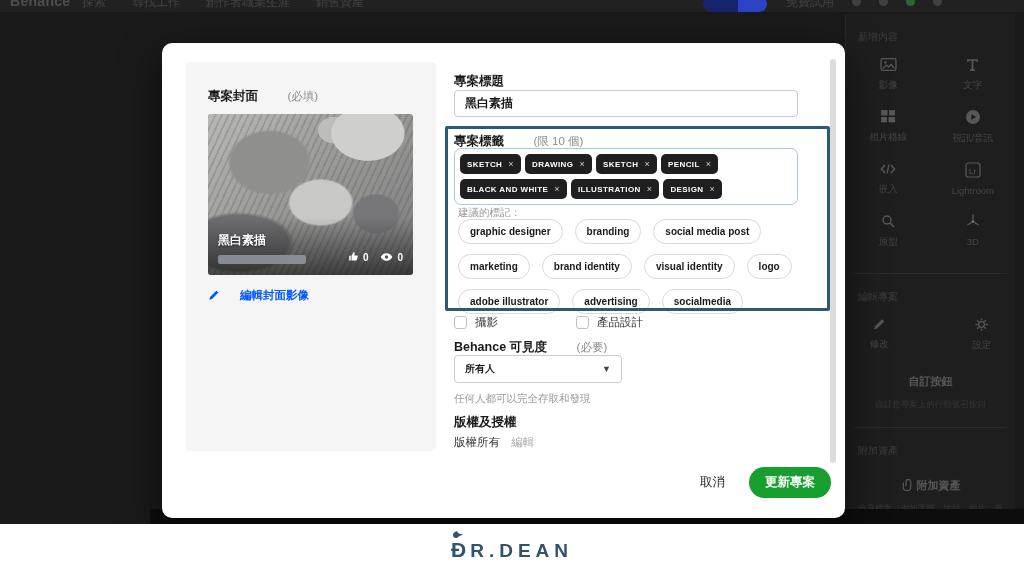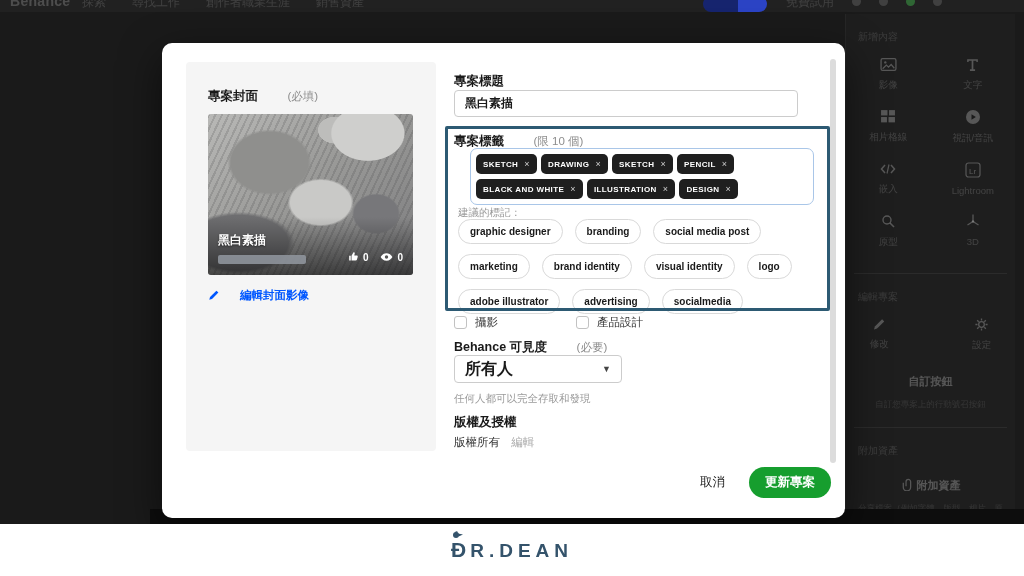--- a/index.html
+++ b/index.html
@@ -63,35 +63,35 @@
   #cover-stats .stat { display:flex; gap:4px; align-items:center; }
   #edit-cover { position:absolute; left:22px; top:226px; display:flex; gap:20px; align-items:center;
                 color:#0057ff; font-size:11.5px; font-weight:600; cursor:pointer; }
   #title-label { position:absolute; left:292px; top:30px; }
   #title-input { position:absolute; left:292px; top:47px; width:344px; height:27px; border:1px solid #ccc; border-radius:4px;
                  font-family:inherit; font-size:12px; font-weight:700; color:#191919; padding:0 10px; background:#fff; }
   #highlight-box { position:absolute; left:283px; top:83px; width:385px; height:185px;
                    border:3px solid #2d5a73; border-radius:2px; pointer-events:none; z-index:5; }
   #tags-label { position:absolute; left:292px; top:90px; }
   #tag-chips { position:absolute; left:292px; top:105px; width:344px; min-height:48px; border:1px solid #a9c6e8; border-radius:7px;
-               display:flex; flex-wrap:wrap; align-content:flex-start; gap:5px 4px; padding:5px; background:#fff;margin-left:16px; }
+               display:flex; flex-wrap:wrap; align-content:flex-start; gap:5px 4px; padding:5px; background:#fff; }
   .chip { display:inline-flex; align-items:center; gap:6px; background:#1f1f1f; color:#fff; border-radius:5px;
           font-size:8px; font-weight:700; letter-spacing:.4px; padding:5px 7px; cursor:pointer; }
   .chip .x { color:#cfcfcf; font-size:9px; font-weight:400; }
   #suggest-label { position:absolute; left:296px; top:163px; font-size:10.5px; color:#9a9a9a; }
   #suggested-pills { position:absolute; left:296px; top:176px; width:344px; display:flex; flex-wrap:wrap; gap:10px 12px; }
   .pill { border:1px solid #d9d9d9; border-radius:999px; background:#fff; padding:6px 11px;
           font-size:10px; font-weight:600; color:#191919; white-space:nowrap; cursor:pointer; }
   #category-row { position:absolute; left:292px; top:272px; display:flex; gap:78px; }
   .cat { display:flex; align-items:center; gap:8px; font-size:11.5px; color:#333; }
   .checkbox { width:13px; height:13px; border:1.5px solid #c2c2c2; border-radius:3px; background:#fff; cursor:pointer; }
   #vis-label { position:absolute; left:292px; top:296px; }
   #vis-select { position:absolute; left:292px; top:312px; width:168px; height:28px; border:1px solid #ccc; border-radius:4px;
                 display:flex; align-items:center; justify-content:space-between; padding:0 10px; cursor:pointer; background:#fff; }
-  #vis-select .val { font-size:16px; font-weight:700; color:#191919; }
+  #vis-select .val { font-size:10px; font-weight:700; color:#191919; }
   #vis-select .caret { font-size:9px; color:#444; }
   #vis-helper { position:absolute; left:292px; top:349px; font-size:10.5px; color:#9a9a9a; }
   #cr-label { position:absolute; left:292px; top:371px; }
   #cr-row { position:absolute; left:292px; top:392px; font-size:11.5px; color:#333; }
   #cr-row .edit { color:#ababab; margin-left:8px; cursor:pointer; }
 
   #modal-scrollbar { position:absolute; left:668px; top:16px; width:6px; height:404px; background:#dcdcdc; border-radius:3px; }
 
   #modal-footer { position:absolute; right:14px; bottom:20px; display:flex; align-items:center; gap:24px; }
   #cancel-btn { font-size:12.5px; color:#191919; background:none; border:none; font-family:inherit; cursor:pointer; }

